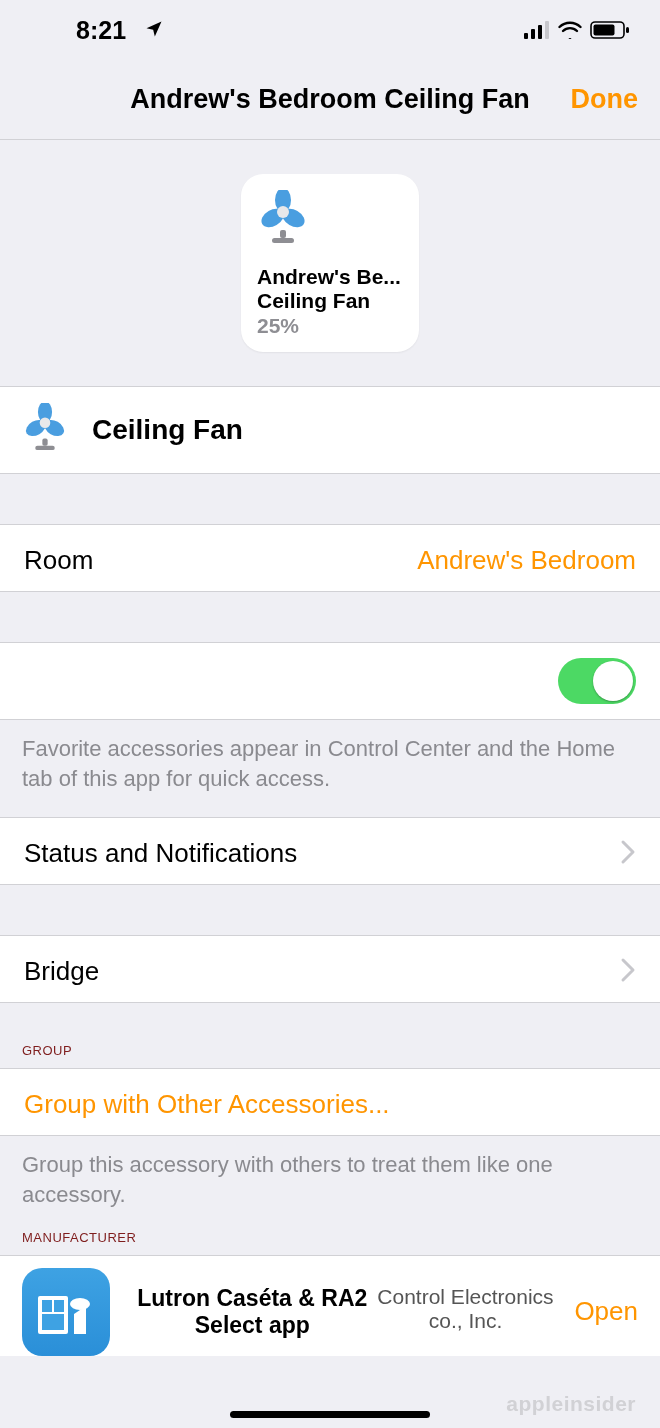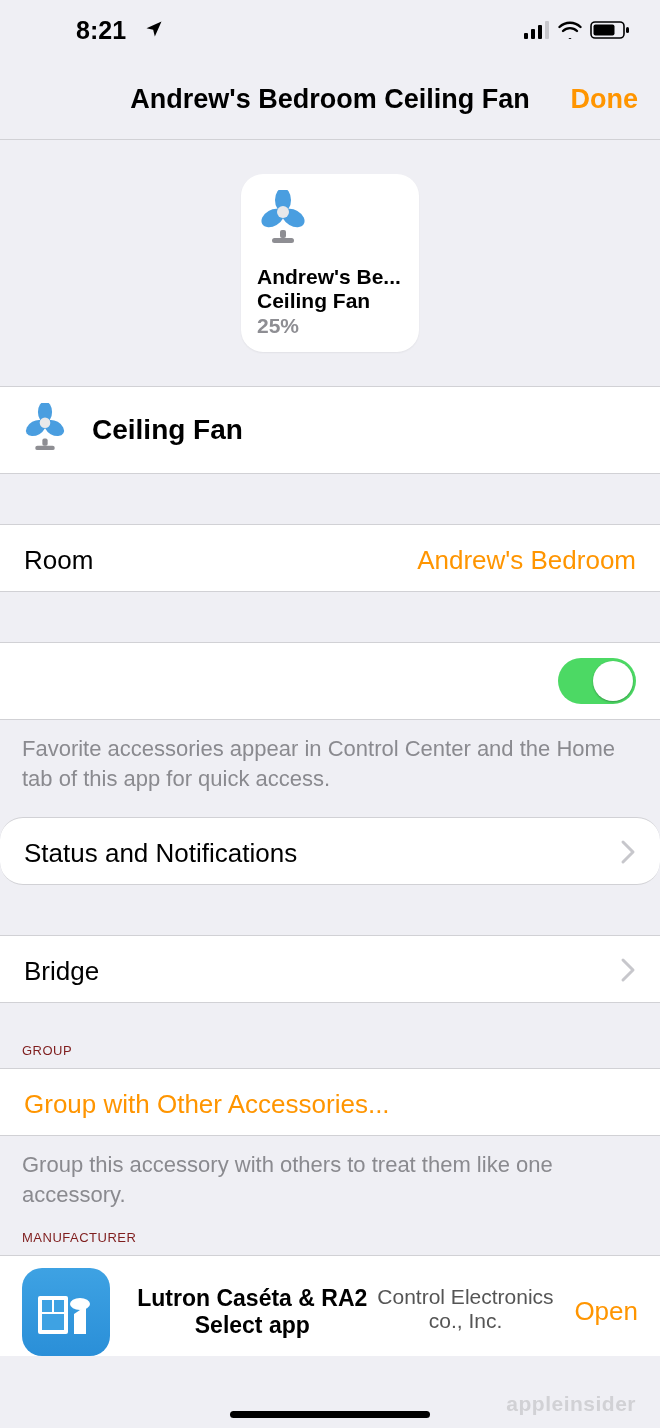--- a/index.html
+++ b/index.html
@@ -133,21 +133,21 @@
 
 <div class="gap"></div>
 
 <div class="row">
   <div class="toggle">
     <div class="knob"></div>
   </div>
 </div>
 <div class="footer-text">Favorite accessories appear in Control Center and the Home tab of this app for quick access.</div>
 
-<div class="row" style="margin-top:6px;border-radius:23px;">
+<div class="row" style="margin-top:6px;">
   <span class="row-label">Status and Notifications</span>
   <span class="chevron">
     <svg width="16" height="26" viewBox="0 0 16 26">
         <path d="M3 3 L13 13 L3 23" stroke="#c7c7cc" stroke-width="3" fill="none" stroke-linecap="round" stroke-linejoin="round"></path>
       </svg>
   </span>
 </div>
 
 <div class="gap"></div>
 

